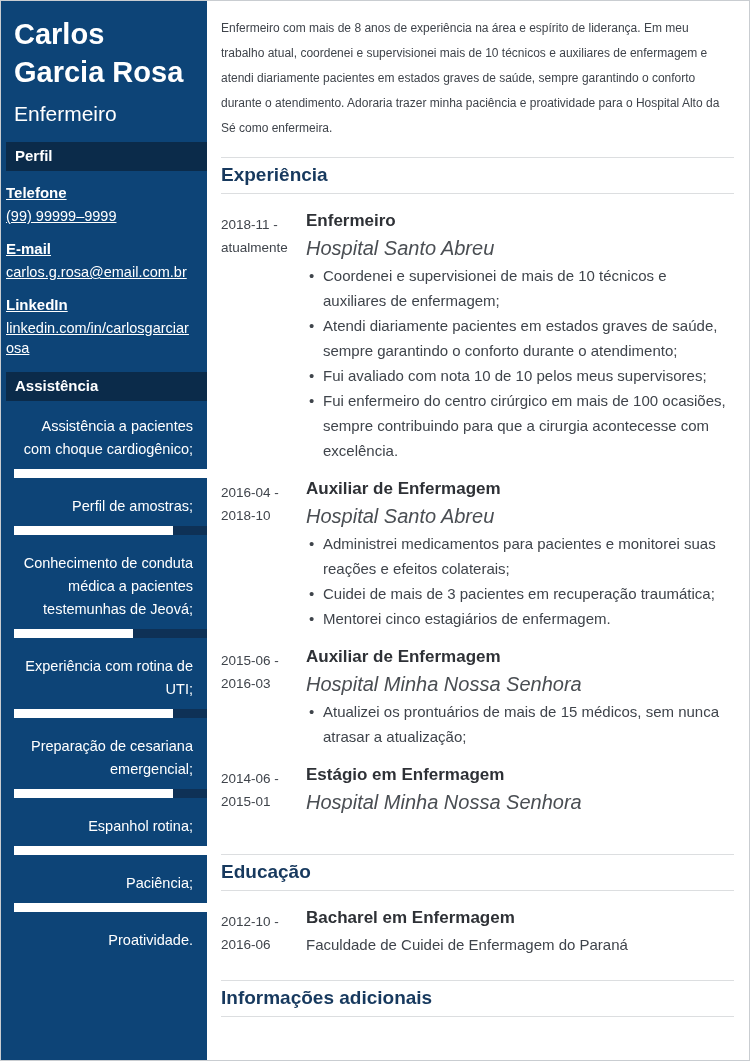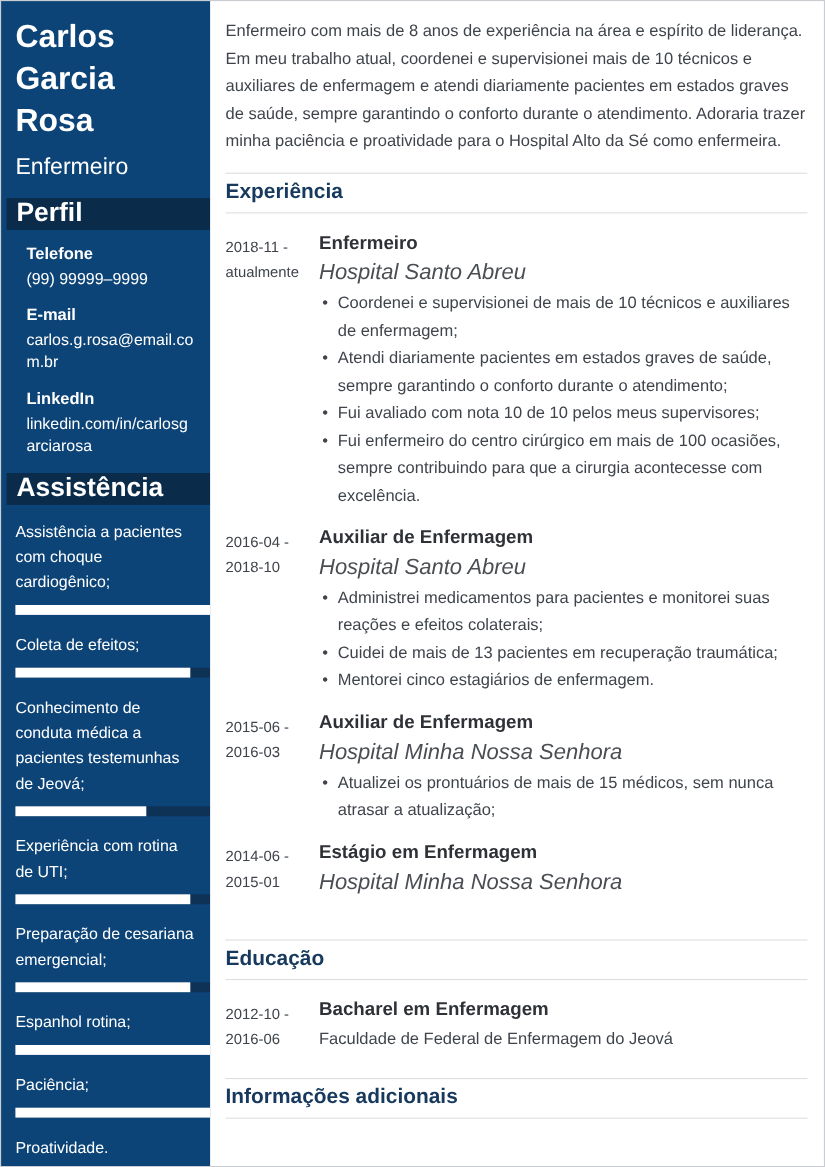--- a/index.html
+++ b/index.html
@@ -13,39 +13,39 @@
     --muted-text:#4a4e53;
     --rule:#dcdee0;
     --page-border:#c9cdd1;
   }
   *{box-sizing:border-box;}
   html,body{margin:0;padding:0;width:750px;height:1061px;overflow:hidden;
     font-family:"Liberation Sans","DejaVu Sans",sans-serif;background:#fff;}
   .page{display:flex;width:750px;height:1061px;border:1px solid var(--page-border);background:#fff;}
 
   
-  .sidebar{width:190px;flex-shrink:0;background:var(--sidebar-bg);color:#fff;
+  .sidebar{width:206px;flex-shrink:0;background:var(--sidebar-bg);color:#fff;
     padding-top:10px;overflow:hidden;}
   .person-name{font-size:29px;font-weight:700;line-height:38px;padding:4px 14px 0 13px;color:#fff;}
   .person-role{font-size:21px;font-weight:400;line-height:28px;padding:9px 14px 0 13px;color:#fff;}
   .side-band{background:var(--sidebar-band-bg);margin-left:5px;margin-top:14px;
-    padding:4px 8px 5px 9px;font-size:24px;font-weight:700;line-height:20px;color:#fff;}
-  .contacts{padding:12px 14px 0 23px;}
+    padding:4px 8px 5px 9px;font-size:15px;font-weight:700;line-height:20px;color:#fff;}
+  .contacts{padding:12px 14px 0 5px;text-decoration:underline;}
   .contact{margin-bottom:13px;}
   .contact-label{font-size:15px;font-weight:700;line-height:20px;}
   .contact-value{font-size:14.5px;line-height:20px;margin-top:3px;word-break:break-all;}
   .skills{padding:14px 14px 0 13px;}
-  .skill{margin-bottom:17px;}
+  .skill{margin-bottom:17px;text-align:right;}
   .skill-label{font-size:14.5px;line-height:23px;}
   .skill-bar{margin-top:8px;height:9px;width:199px;background:var(--bar-track);}
   .skill-bar-fill{height:100%;background:var(--bar-fill);}
 
   
   .main{flex:1;padding:15px 15px 0 14px;overflow:hidden;color:var(--body-text);}
-  .summary{margin:0;font-size:15px;line-height:25px;color:var(--body-text);}
+  .summary{margin:0;font-size:12px;line-height:25px;color:var(--body-text);}
   .section{margin-top:16px;}
   .section-heading{border-top:1px solid var(--rule);border-bottom:1px solid var(--rule);
     margin-top:12px;padding:6px 0 7px;font-size:19px;font-weight:700;color:var(--section-heading);}
   .section-experience .section-heading{margin-top:12px;}
   .section-education .section-heading{margin-top:41px;}
   .section-additional .section-heading{margin-top:24px;}
   .entries{padding-top:1px;}
   .entry{display:flex;margin-top:15px;}
   .entry-dates{width:85px;flex-shrink:0;font-size:13.5px;line-height:23px;color:var(--body-text);padding-top:3px;}
   .entry-body{flex:1;}
@@ -89,21 +89,21 @@
     <div class="skills">
   <div class="skill">
     <div class="skill-label">Assistência a pacientes com choque cardiogênico;</div>
     <div class="skill-bar">
       <div class="skill-bar-fill" style="width: 100%;"></div>
     </div>
   </div>
 
 
   <div class="skill">
-    <div class="skill-label">Coleta de efeitos;</div>
+    <div class="skill-label">Perfil de amostras;</div>
     <div class="skill-bar">
       <div class="skill-bar-fill" style="width: 80%;"></div>
     </div>
   </div>
 
   <div class="skill">
     <div class="skill-label">Conhecimento de conduta médica a pacientes testemunhas de Jeová;</div>
     <div class="skill-bar">
       <div class="skill-bar-fill" style="width: 60%;"></div>
     </div>
@@ -171,21 +171,21 @@
   <div class="entry">
     <div class="entry-dates">
               <div>2016-04 -</div>
               <div>2018-10</div>
             </div>
     <div class="entry-body">
       <div class="entry-title">Auxiliar de Enfermagem</div>
       <div class="entry-org">Hospital Santo Abreu</div>
       <ul class="bullets">
                 <li>Administrei medicamentos para pacientes e monitorei suas reações e efeitos colaterais;</li>
-                <li>Cuidei de mais de 13 pacientes em recuperação traumática;</li>
+                <li>Cuidei de mais de 3 pacientes em recuperação traumática;</li>
                 <li>Mentorei cinco estagiários de enfermagem.</li>
               </ul>
     </div>
   </div>
 
   <div class="entry">
     <div class="entry-dates">
               <div>2015-06 -</div>
               <div>2016-03</div>
             </div>
@@ -215,21 +215,21 @@
     <section class="section section-education">
       <div class="section-heading">Educação</div>
       <div class="entries" id="education-entries">
   <div class="entry">
     <div class="entry-dates">
               <div>2012-10 -</div>
               <div>2016-06</div>
             </div>
     <div class="entry-body">
       <div class="entry-title">Bacharel em Enfermagem</div>
-      <div class="entry-org">Faculdade de Federal de Enfermagem do Jeová</div>
+      <div class="entry-org">Faculdade de Cuidei de Enfermagem do Paraná</div>
 
     </div>
   </div>
 </div>
     </section>
 
     <section class="section section-additional">
       <div class="section-heading">Informações adicionais</div>
 
     </section>

